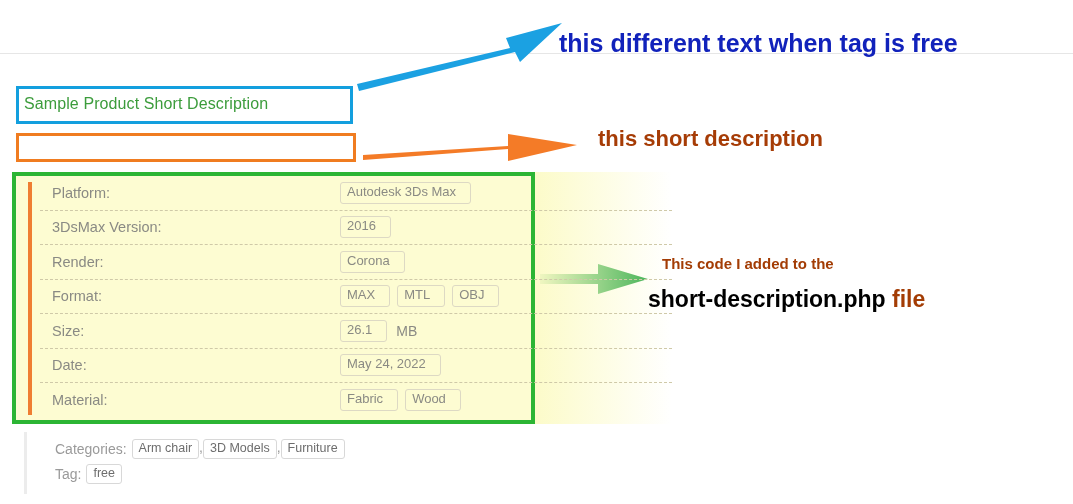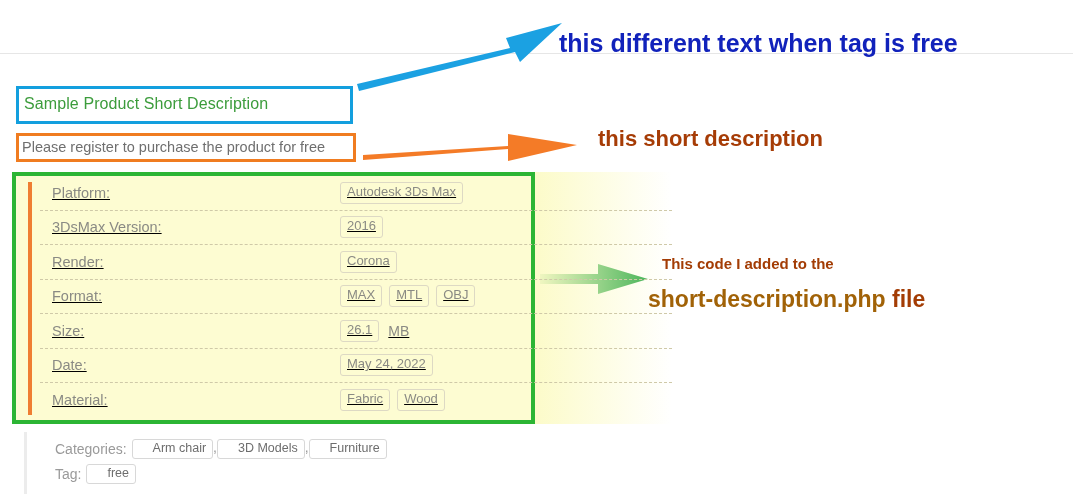--- a/index.html
+++ b/index.html
@@ -38,58 +38,58 @@
     background:linear-gradient(to right,#fcfbc8 0px,#fcfbc8 520px,rgba(252,251,200,0) 660px);
   }
   .specs-box{
     position:absolute;left:12px;top:172px;width:523px;height:252px;
     box-sizing:border-box;border:4px solid #2cb534;background:#fdfcd2;
   }
   .accent-bar{
     position:absolute;left:28px;top:182px;width:4px;height:233px;background:#ef7e32;
   }
 
-  .rows{position:absolute;left:12px;top:172px;width:660px;height:208px;text-decoration:underline;}
+  .rows{position:absolute;left:12px;top:172px;width:660px;height:208px;}
   .row{
     position:relative;height:33.5px;margin-left:28px;width:632px;
     display:flex;align-items:center;
   }
   .row + .row{border-top:1px dashed #cfc9a8;}
   .row:first-child{padding-top:4px;}
   .row-label{
     width:300px;padding-left:12px;box-sizing:border-box;
     font-size:14.5px;color:#8a8a84;white-space:nowrap;
   }
   .row-values{display:flex;align-items:center;gap:7px;}
   .chip{
     display:inline-block;border:1px solid #ddd9c4;border-radius:3px;
-    padding:2px 6px 3px 6px;font-size:13px;color:#8a8a84;
+    padding:2px 14px 3px 6px;font-size:13px;color:#8a8a84;
     background:transparent;line-height:1.15;white-space:nowrap;
   }
   .unit{font-size:14px;color:#8a8a84;margin-left:2px;}
 
   
   .tax-bar{position:absolute;left:24px;top:432px;width:3px;height:62px;background:#ececec;}
   .tax{position:absolute;left:38px;font-size:14px;color:#9a9a9a;display:flex;align-items:center;gap:5px;white-space:nowrap;margin-left:17px;}
   .tax-cats{top:439px;}
   .tax-tag{top:464px;}
   .tax-label{color:#9a9a9a;}
   .tax-chip{
     display:inline-block;border:1px solid #d8d8d8;border-radius:3px;
-    padding:1px 6px 2px 20px;font-size:12.5px;color:#6d6d6d;line-height:1.2;
+    padding:1px 6px 2px 6px;font-size:12.5px;color:#6d6d6d;line-height:1.2;
   }
   .comma{color:#9a9a9a;}
 
   
   .anno{position:absolute;font-weight:bold;white-space:nowrap;}
   .anno-blue{left:559px;top:29px;font-size:25px;color:#1122bb;}
   .anno-orange{left:598px;top:126px;font-size:22px;color:#a63c06;}
   .anno-green-1{left:662px;top:255px;font-size:15px;color:#a33c04;}
   .anno-green-2{left:648px;top:286px;font-size:23px;color:#a33c04;}
-  .php{color:#a16207;}
+  .php{color:#000000;}
 
   svg.arrows{position:absolute;left:0;top:0;width:1073px;height:504px;}
 </style>
 </head>
 <body>
 
 <div class="stage">
 
   <div class="top-divider"></div>
 
@@ -157,21 +157,20 @@
           <span class="chip">Fabric</span>
           <span class="chip">Wood</span>
         </div>
       </div>
     </div>
 
   <div class="hl-box hl-blue"></div>
   <div class="title-text">Sample Product Short Description</div>
 
   <div class="hl-box hl-orange"></div>
-  <div class="short-desc-text">Please register to purchase the product for free</div>
 
   <div class="tax-bar"></div>
   <div class="tax tax-cats">
     <span class="tax-label">Categories:</span>
     <span id="cats"><span class="tax-chip">Arm chair</span><span class="comma">,</span><span class="tax-chip">3D Models</span><span class="comma">,</span><span class="tax-chip">Furniture</span></span>
   </div>
   <div class="tax tax-tag">
     <span class="tax-label">Tag:</span>
     <span id="tags"><span class="tax-chip">free</span></span>
   </div>

